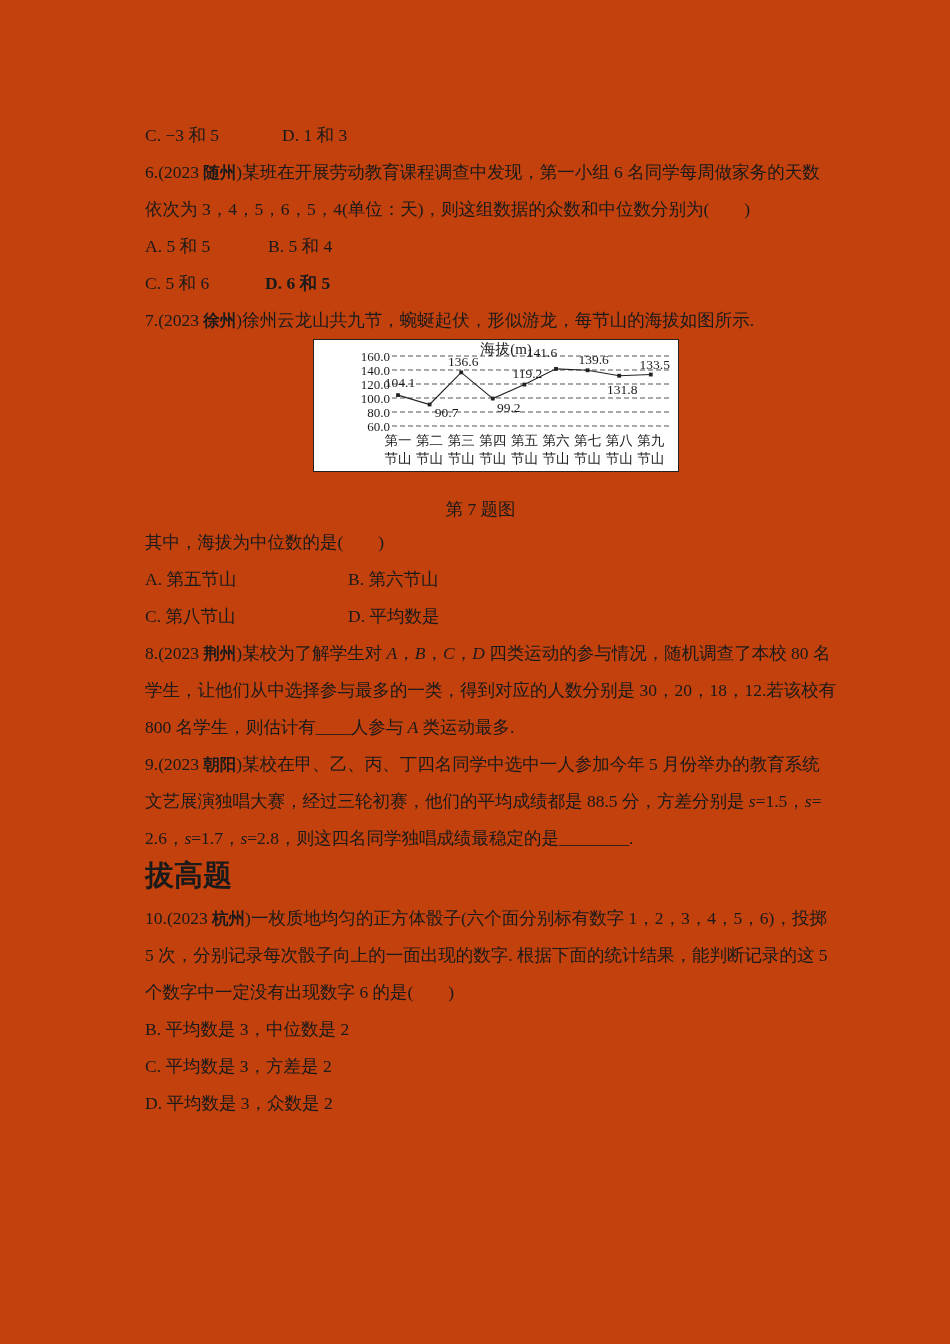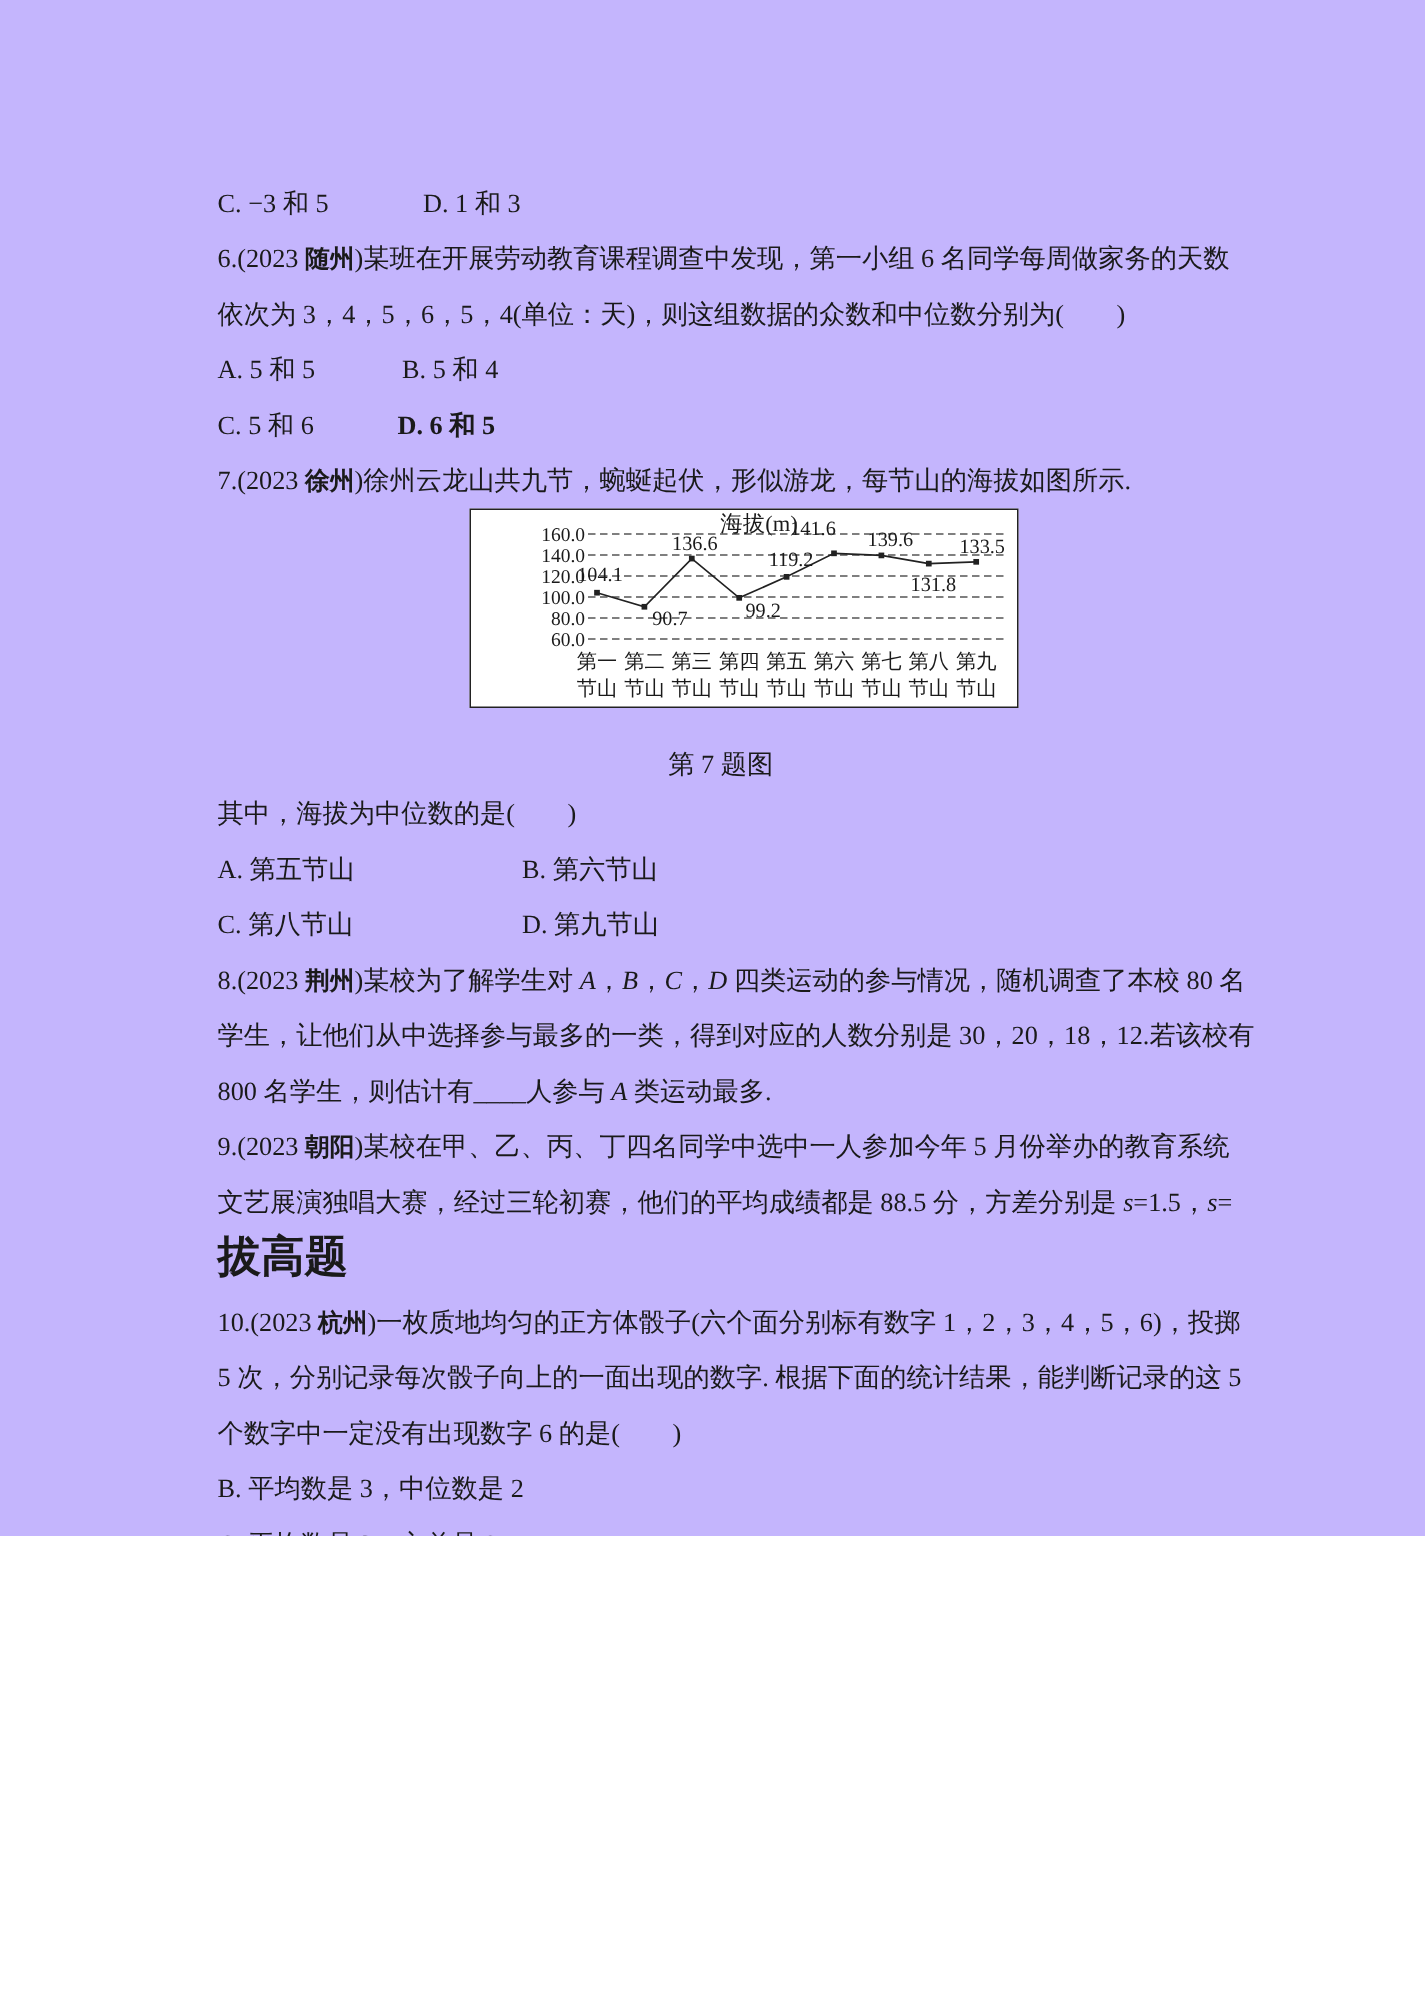--- a/index.html
+++ b/index.html
@@ -1,19 +1,19 @@
 <!DOCTYPE html>
 <html><head>
 <meta charset="utf-8">
 <style>
   html,body{margin:0;padding:0;background:#fff;}
   .page{
     position:relative;
-    width:950px;height:1024px;
-    background:#c4b5fd;
+    width:950px;height:1344px;
+    background:#c2410c;
     color:#1a1a1a;
     font-family:"Liberation Serif","DejaVu Serif",serif;
     font-size:17.5px;
     overflow:hidden;
   }
   #doc{padding:117px 90px 0 145px;}
   .line{
     position:relative;
     height:37px;line-height:37px;
     white-space:nowrap;
@@ -119,26 +119,27 @@
             <text x="273.20000000000005" y="105" font-size="13.5" text-anchor="middle" class="chart-text">第八</text>
             <text x="273.20000000000005" y="123" font-size="13.5" text-anchor="middle" class="chart-text">节山</text>
             <text x="304.8" y="105" font-size="13.5" text-anchor="middle" class="chart-text">第九</text>
             <text x="304.8" y="123" font-size="13.5" text-anchor="middle" class="chart-text">节山</text>
           </g>
         </svg>
       </div>
       <div class="caption"><span>第 7 题图</span></div>
       <div class="line"><span>其中，海拔为中位数的是(　　)</span></div>
       <div class="line"><span><span>A. 第五节山</span></span><span class="col-right" style="left: 203px;"><span>B. 第六节山</span></span></div>
-      <div class="line"><span><span>C. 第八节山</span></span><span class="col-right" style="left: 203px;"><span>D. 第九节山</span></span></div>
+      <div class="line"><span><span>C. 第八节山</span></span><span class="col-right" style="left: 203px;"><span>D. 平均数是</span></span></div>
       <div class="line"><span>8.(2023 </span><span class="src">荆州</span><span>)某校为了解学生对 </span><span class="vi">A</span><span>，</span><span class="vi">B</span><span>，</span><span class="vi">C</span><span>，</span><span class="vi">D</span><span> 四类运动的参与情况，随机调查了本校 80 名</span></div>
       <div class="line"><span>学生，让他们从中选择参与最多的一类，得到对应的人数分别是 30，20，18，12.若该校有</span></div>
       <div class="line"><span>800 名学生，则估计有____人参与 </span><span class="vi">A</span><span> 类运动最多.</span></div>
       <div class="line"><span>9.(2023 </span><span class="src">朝阳</span><span>)某校在甲、乙、丙、丁四名同学中选中一人参加今年 5 月份举办的教育系统</span></div>
       <div class="line"><span>文艺展演独唱大赛，经过三轮初赛，他们的平均成绩都是 88.5 分，方差分别是 </span><span class="vi">s</span><span>=1.5，</span><span class="vi">s</span><span>=</span></div>
+      <div class="line"><span>2.6，</span><span class="vi">s</span><span>=1.7，</span><span class="vi">s</span><span>=2.8，则这四名同学独唱成绩最稳定的是________.</span></div>
       <div class="line heading"><span>拔高题</span></div>
       <div class="line"><span>10.(2023 </span><span class="src">杭州</span><span>)一枚质地均匀的正方体骰子(六个面分别标有数字 1，2，3，4，5，6)，投掷</span></div>
       <div class="line"><span>5 次，分别记录每次骰子向上的一面出现的数字. 根据下面的统计结果，能判断记录的这 5</span></div>
       <div class="line"><span>个数字中一定没有出现数字 6 的是(　　)</span></div>
       <div class="line"><span>B. 平均数是 3，中位数是 2</span></div>
       <div class="line"><span>C. 平均数是 3，方差是 2</span></div>
       <div class="line"><span>D. 平均数是 3，众数是 2</span></div>
     </div>
 </div>
 

